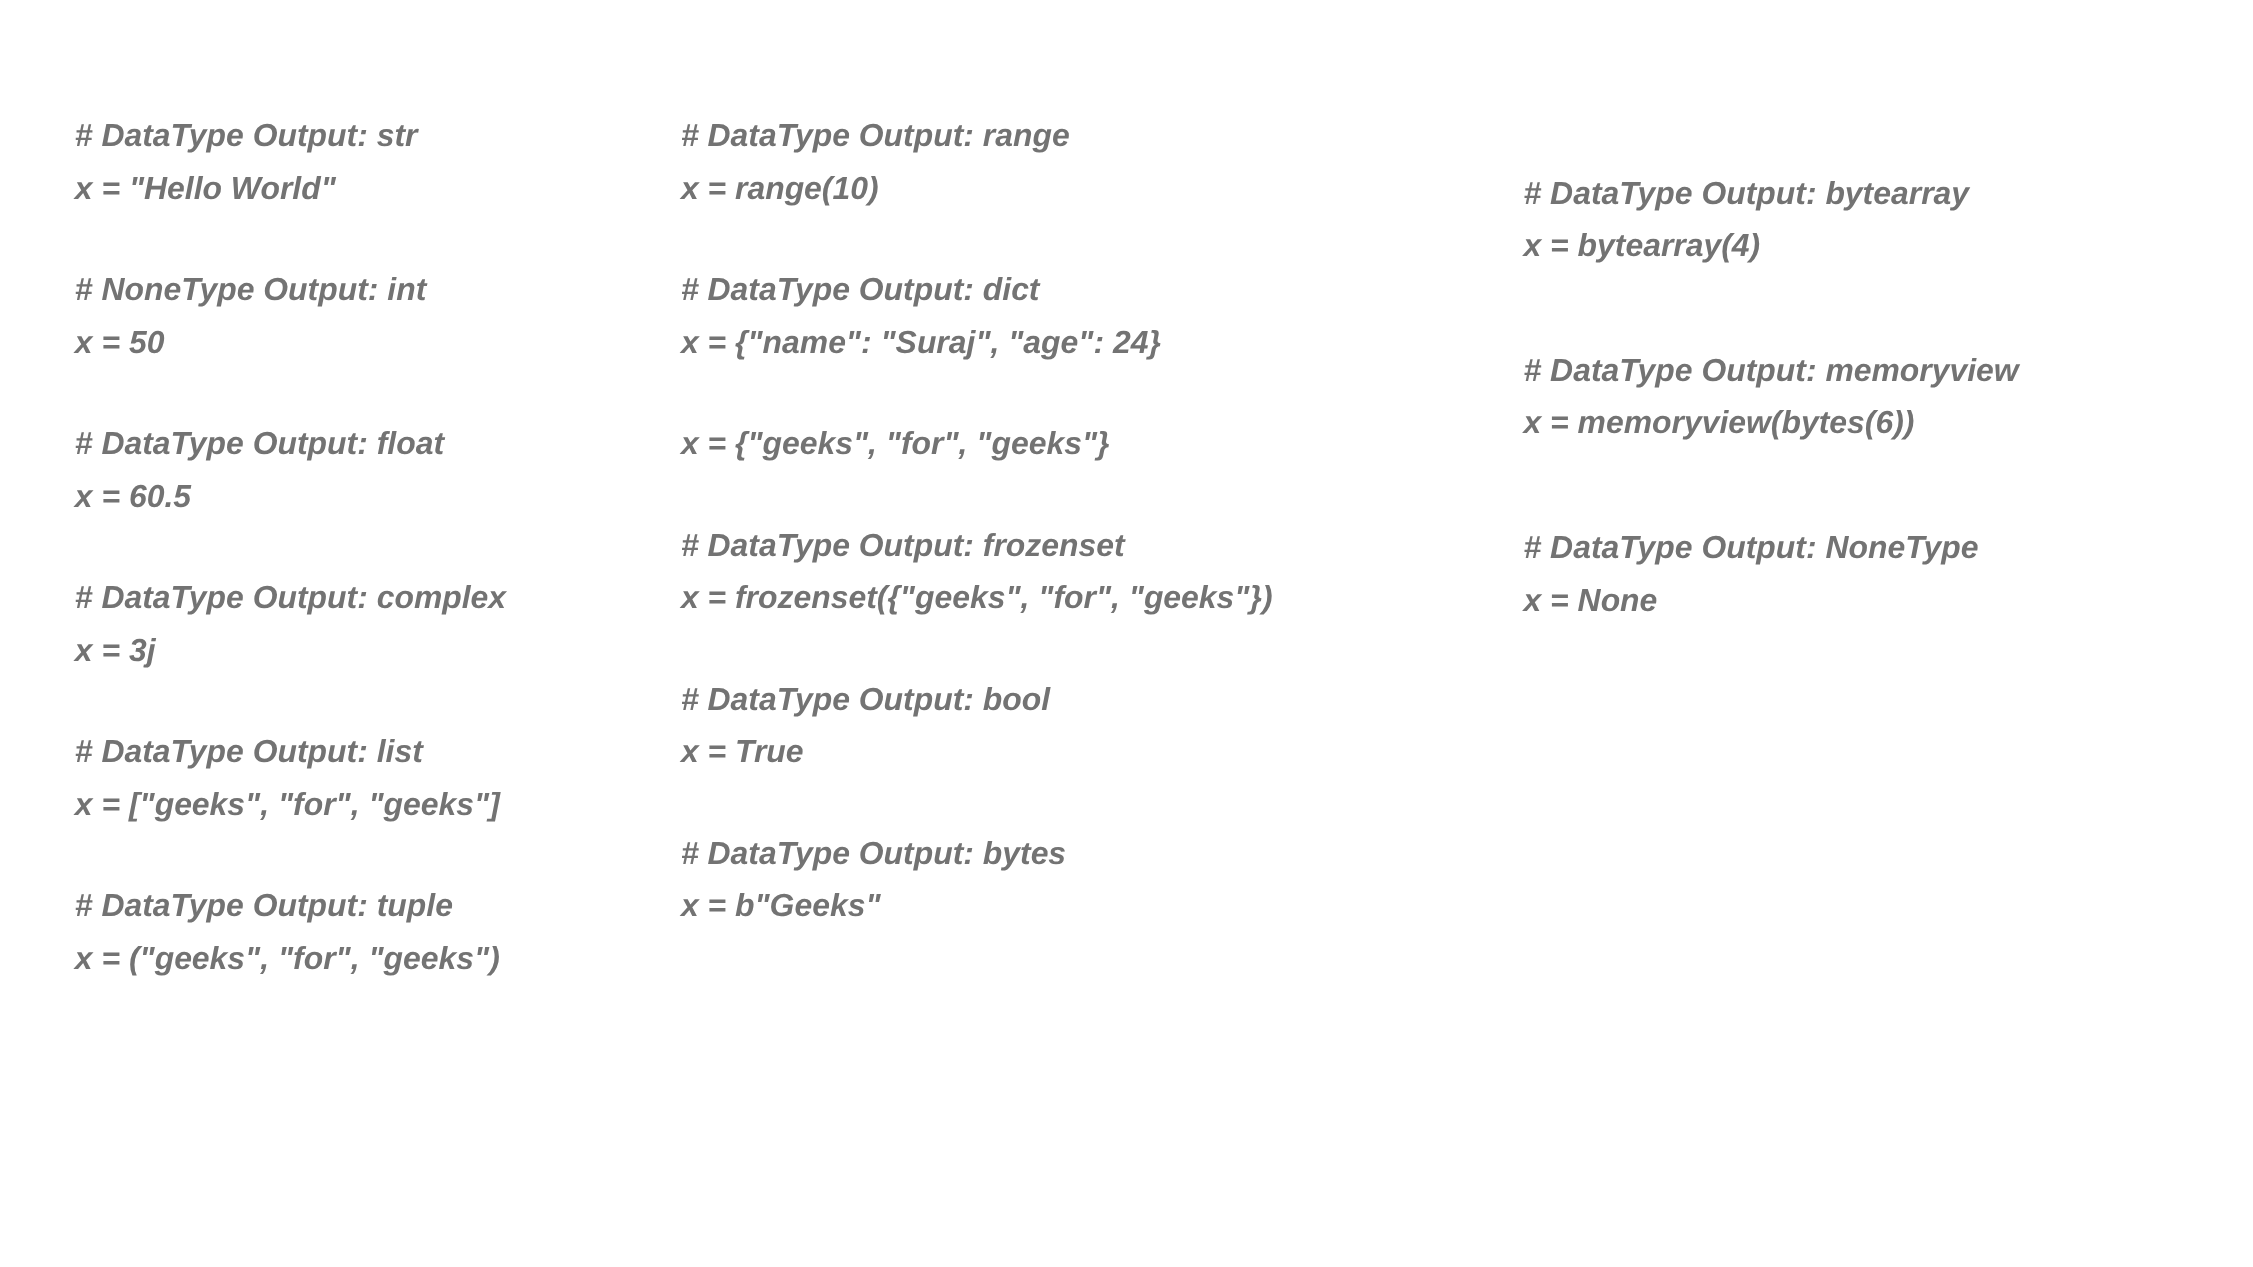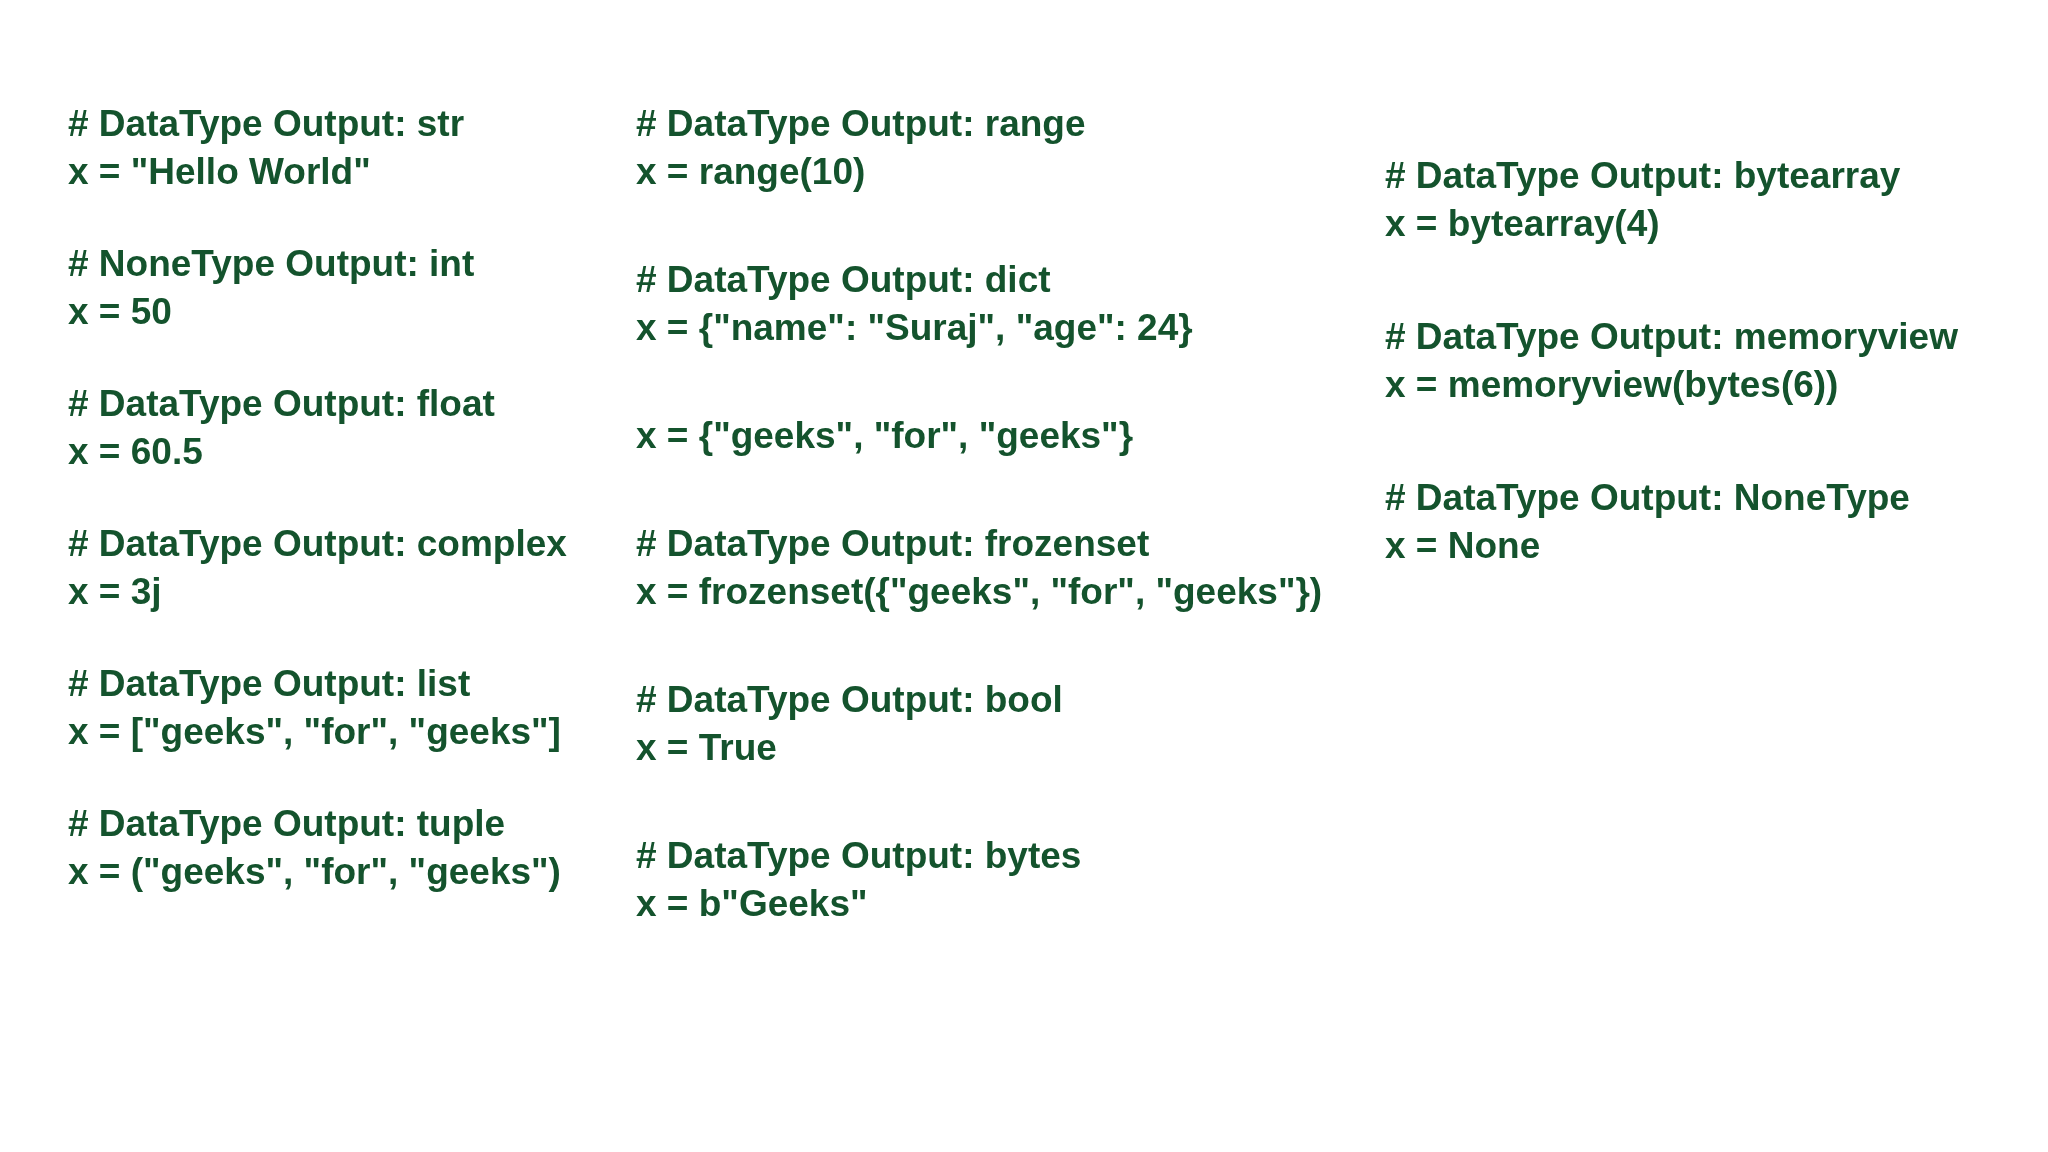--- a/index.html
+++ b/index.html
@@ -13,32 +13,33 @@
     position: relative;
     overflow: hidden;
     font-family: "Liberation Sans", "DejaVu Sans", sans-serif;
   }
   .code-column {
     position: absolute;
     display: flex;
     flex-direction: column;
   }
   #col-1 { left: 68px;   top: 100px; }
-  #col-2 { left: 636px;  top: 100px; gap: 16px; }
+  #col-2 { left: 619px;  top: 100px; }
   #col-3 { left: 1385px; top: 152px; gap: 21px; }
   .code-block {
     margin-bottom: 44px;
   }
   .code-line {
-    font-size: 37px;
+    font-size: 29px;
     font-weight: 700;
     line-height: 48px;
-    color: #14532d;
+    color: #737373;
     white-space: pre;
     letter-spacing: 0px;
+    font-style: italic;
   }
 </style>
 </head>
 <body>
 
 <div class="code-column" id="col-1">
   <div class="code-block">
     <div class="code-line"># DataType Output: str</div>
     <div class="code-line">x = "Hello World"</div>
   </div>

